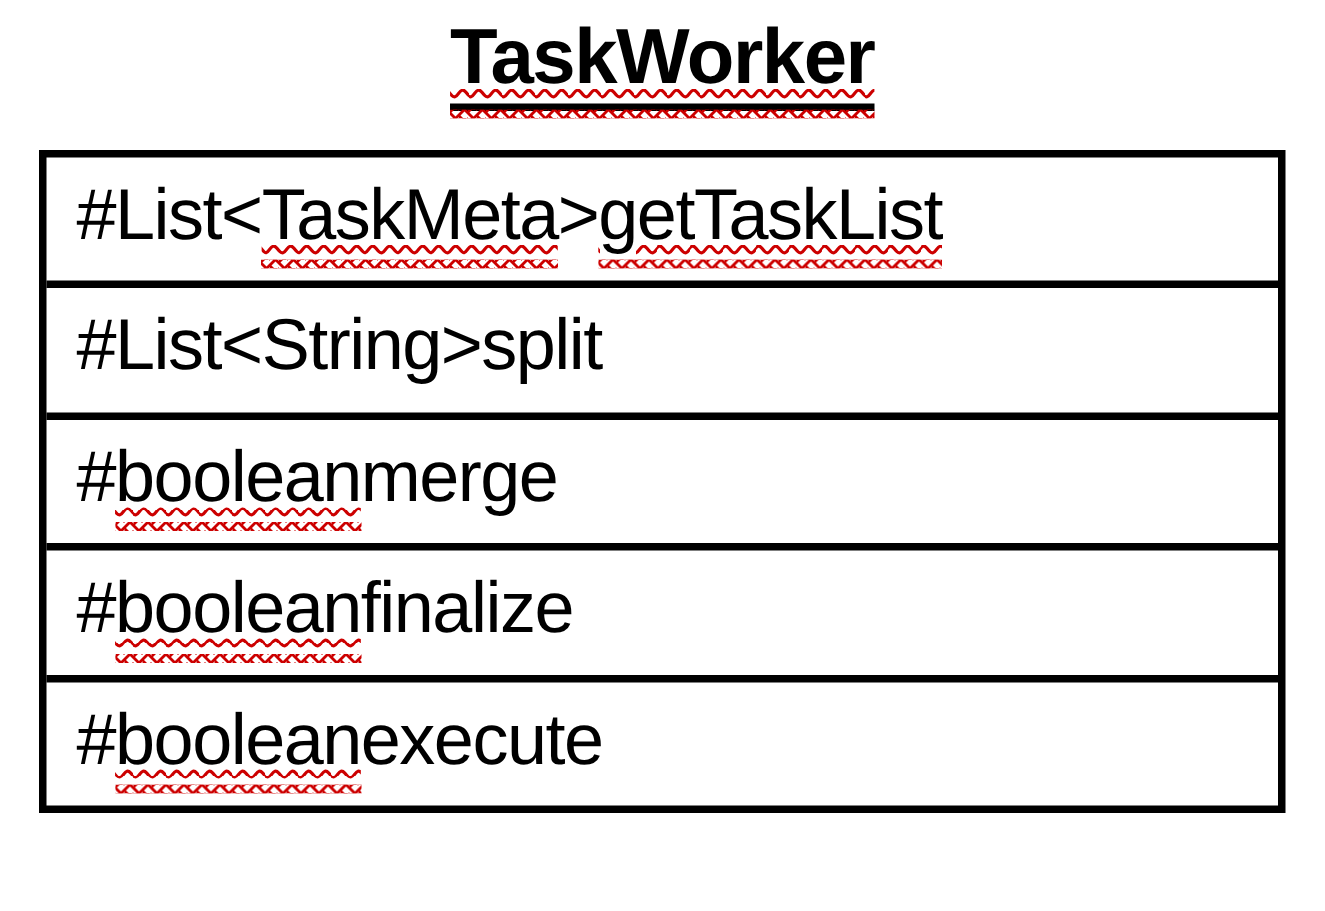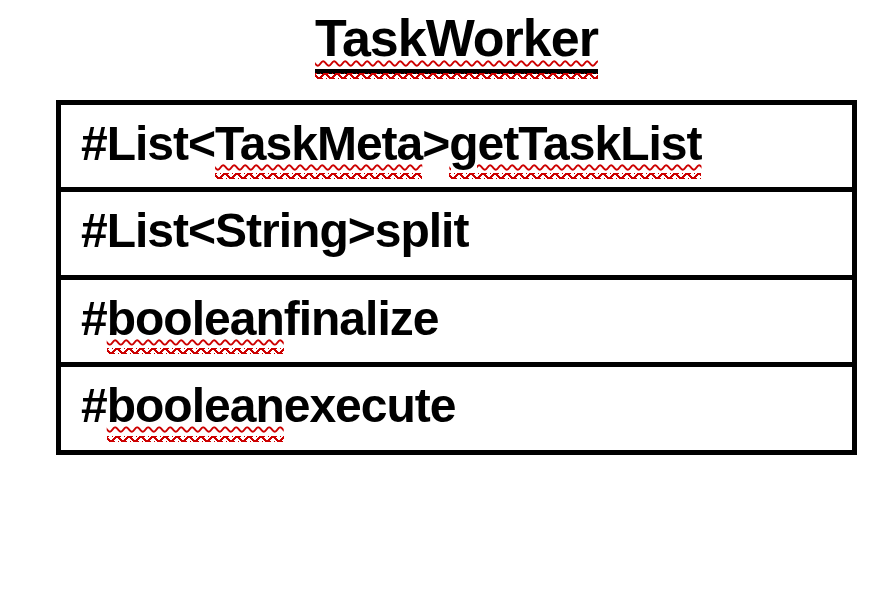--- a/index.html
+++ b/index.html
@@ -7,21 +7,20 @@
     padding: 0;
     width: 883px;
     height: 607px;
     background: #ffffff;
     font-family: Arial, Helvetica, sans-serif;
   }
 
   .diagram {
     padding: 8px 26px 0 26px;
     box-sizing: border-box;
-    margin-left: 30px;
   }
 
   .class-title {
     text-align: center;
     font-size: 52px;
     font-weight: 700;
     letter-spacing: -1px;
     margin-bottom: 26px;
     position: relative;
   }
@@ -55,21 +54,21 @@
     background-repeat: repeat-x, repeat-x;
   }
 
   .class-box {
     border: 5px solid #000;
   }
   .row {
     border-bottom: 5px solid #000;
     padding: 14px 20px 18px 20px;
     font-size: 48px;
-    font-weight: 700;
+    font-weight: 400;
     letter-spacing: -1px;
     line-height: 1.05;
     white-space: nowrap;
   }
   .row:last-child {
     border-bottom: none;
   }
 
   .token {
     display: inline-block;
@@ -92,20 +91,23 @@
   </div>
 
   <div class="class-box">
     <div class="row">
       <span class="token">#List&lt;</span><span class="token squiggle">TaskMeta</span><span class="token">&gt;</span><span class="token"> </span><span class="token squiggle">getTaskList</span>
     </div>
     <div class="row">
       <span class="token">#List&lt;String&gt; </span><span class="token">split</span>
     </div>
     <div class="row">
+      <span class="token">#</span><span class="token squiggle">boolean</span><span class="token"> </span><span class="token">merge</span>
+    </div>
+    <div class="row">
       <span class="token">#</span><span class="token squiggle">boolean</span><span class="token"> </span><span class="token">finalize</span>
     </div>
     <div class="row">
       <span class="token">#</span><span class="token squiggle">boolean</span><span class="token"> </span><span class="token">execute</span>
     </div>
   </div>
 
 </div>
 
 </body></html>

